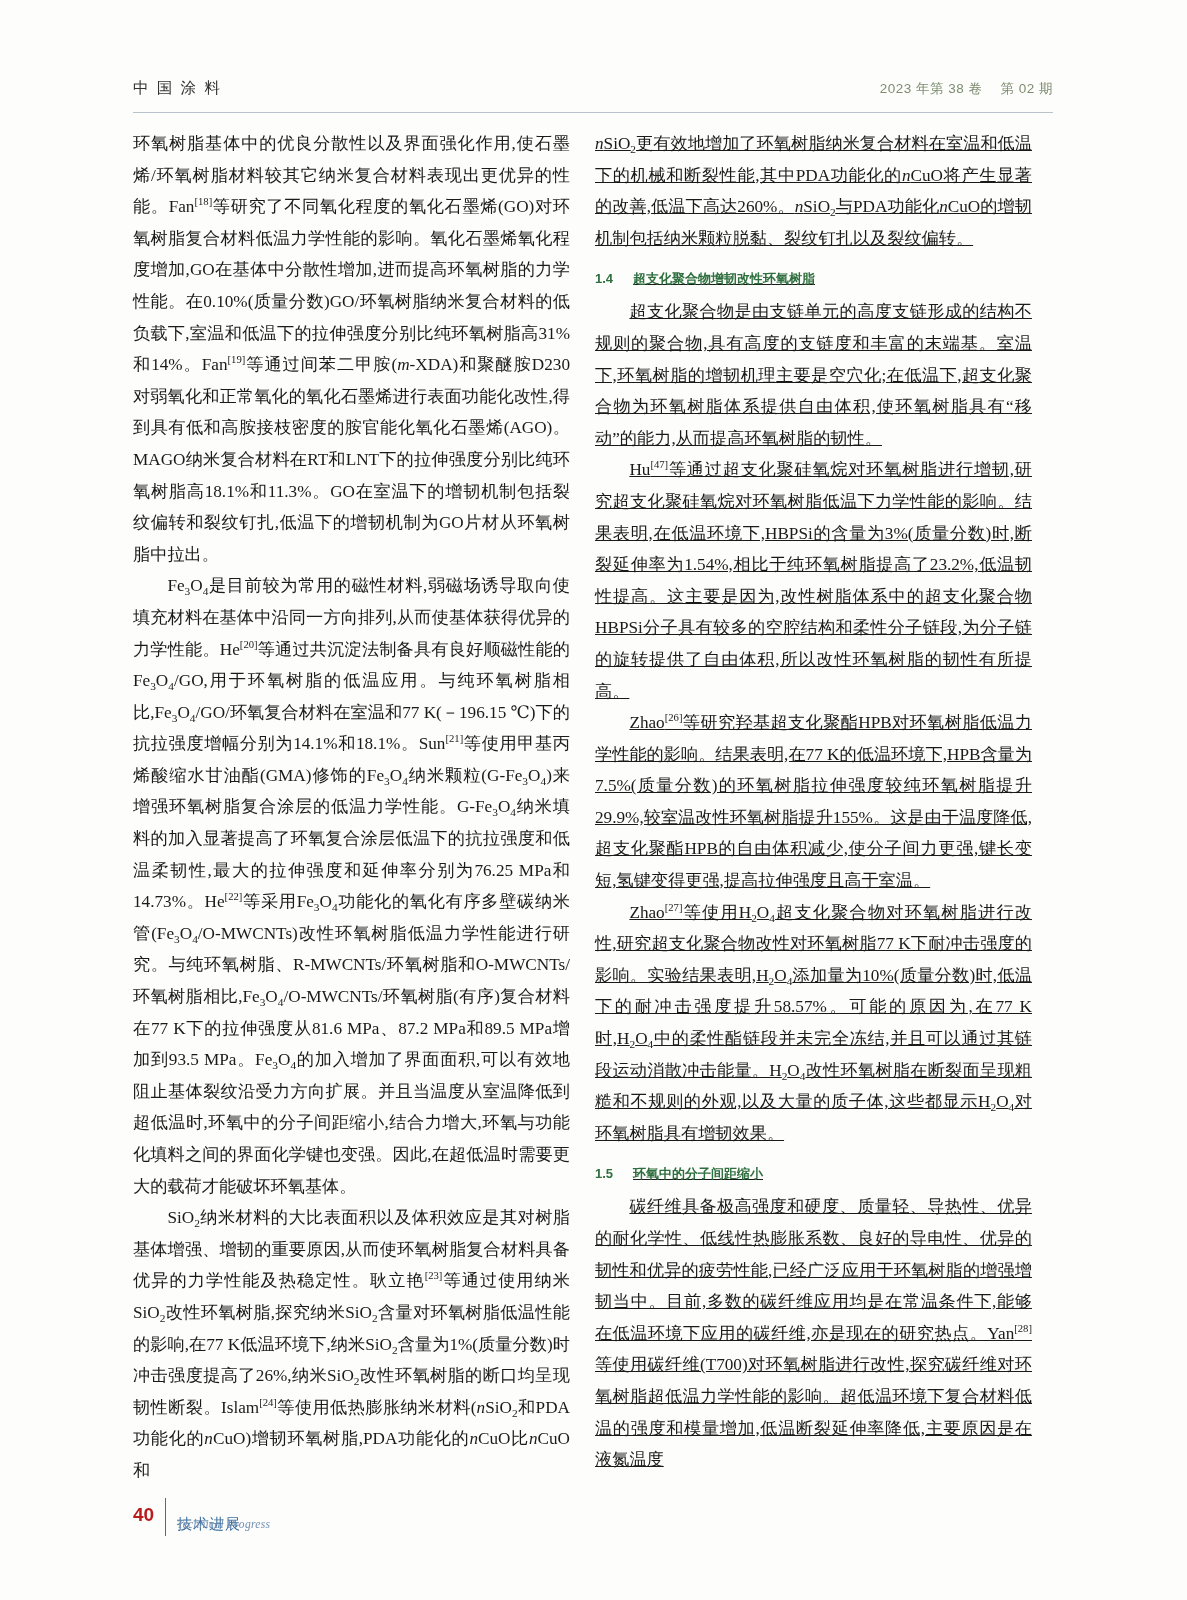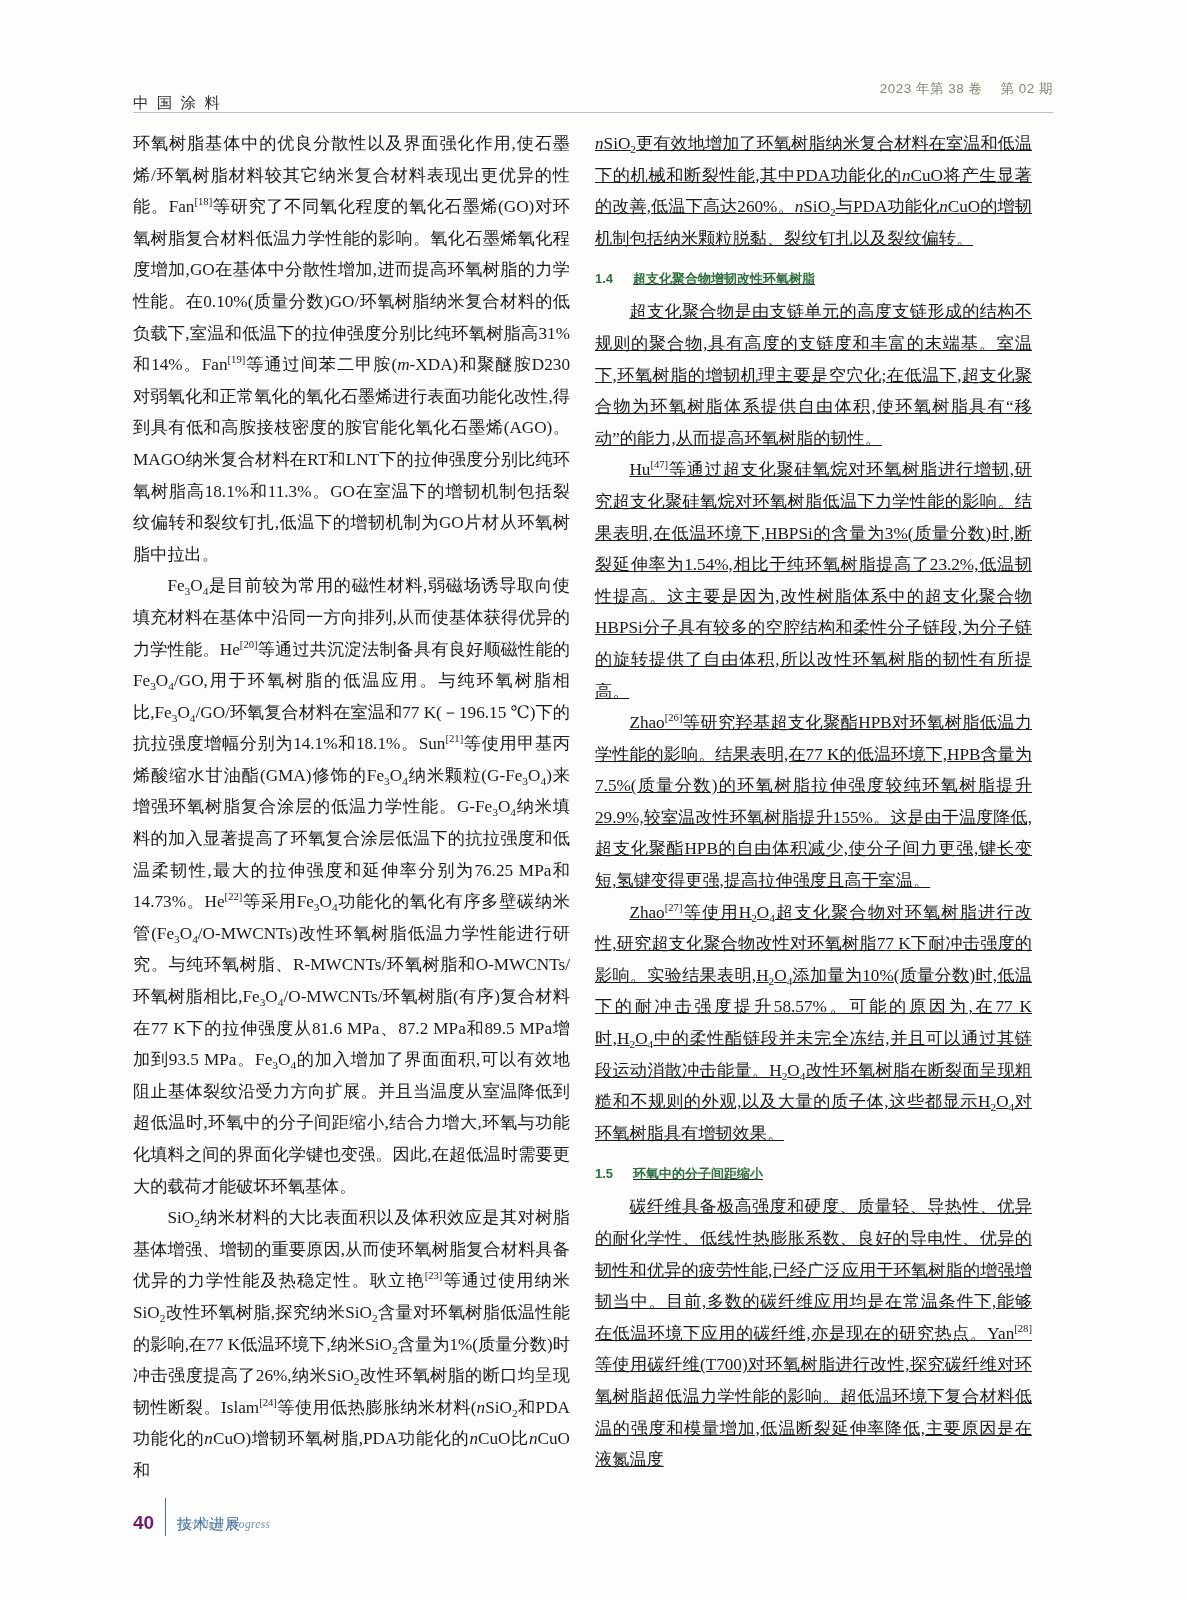--- a/index.html
+++ b/index.html
@@ -27,21 +27,21 @@
     position: absolute;
     left: 133px;
     top: 78px;
     width: 920px;
     height: 34px;
     border-bottom: 1px solid #b9c3cc;
   }
   .header-left {
     position: absolute;
     left: 0;
-    top: 15px;
+    top: 0;
     font-family: "Liberation Sans", "DejaVu Sans", sans-serif;
     font-size: 15.5px;
     letter-spacing: 2px;
     color: #333;
   }
   .header-right {
     position: absolute;
     right: 0;
     top: 2px;
     font-family: "Liberation Sans", "DejaVu Sans", sans-serif;
@@ -104,23 +104,22 @@
     bottom: 62px;
     width: 300px;
     height: 40px;
   }
   .footer .pagenum {
     position: absolute;
     left: 0;
     top: 6px;
     font-family: "Liberation Sans", "DejaVu Sans", sans-serif;
     font-size: 19px;
-    color: #701a75;
+    color: #b91c1c;
     font-weight: bold;
-    margin-top: 8px;
   }
   .footer .rule {
     position: absolute;
     left: 32px;
     top: 0px;
     width: 1px;
     height: 38px;
     background: #3f6f9e;
   }
   .footer .f-cn {

